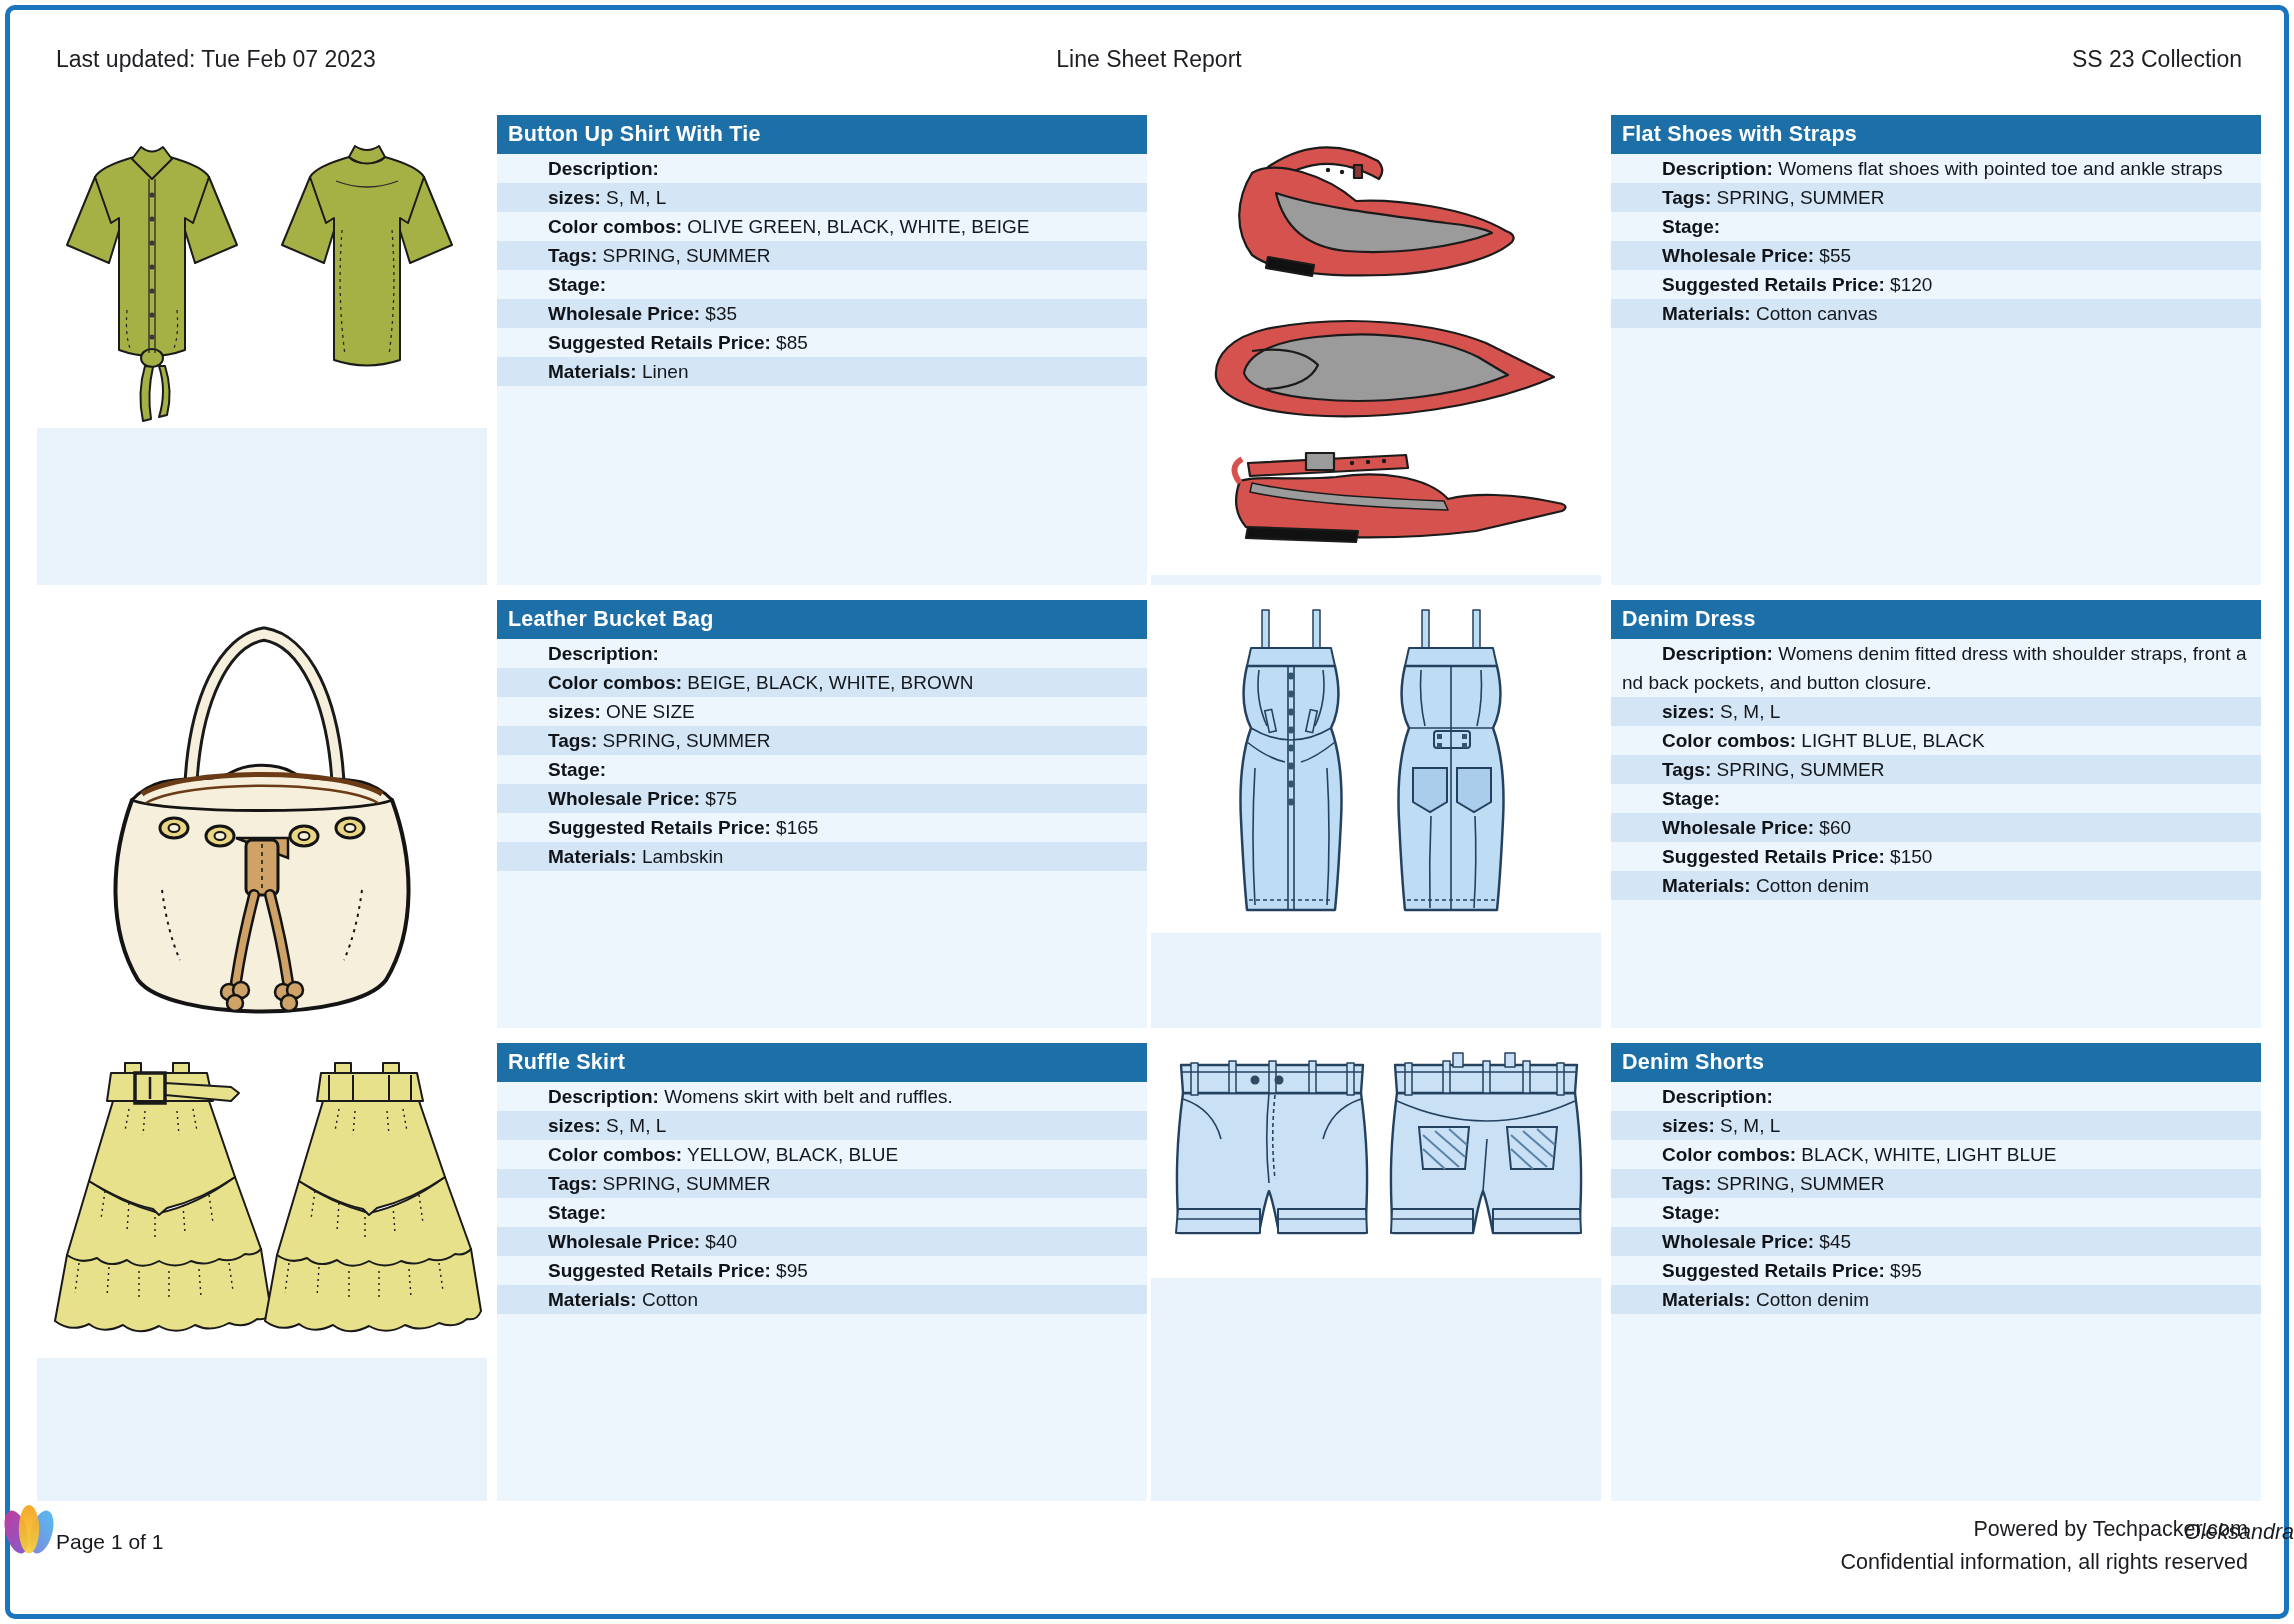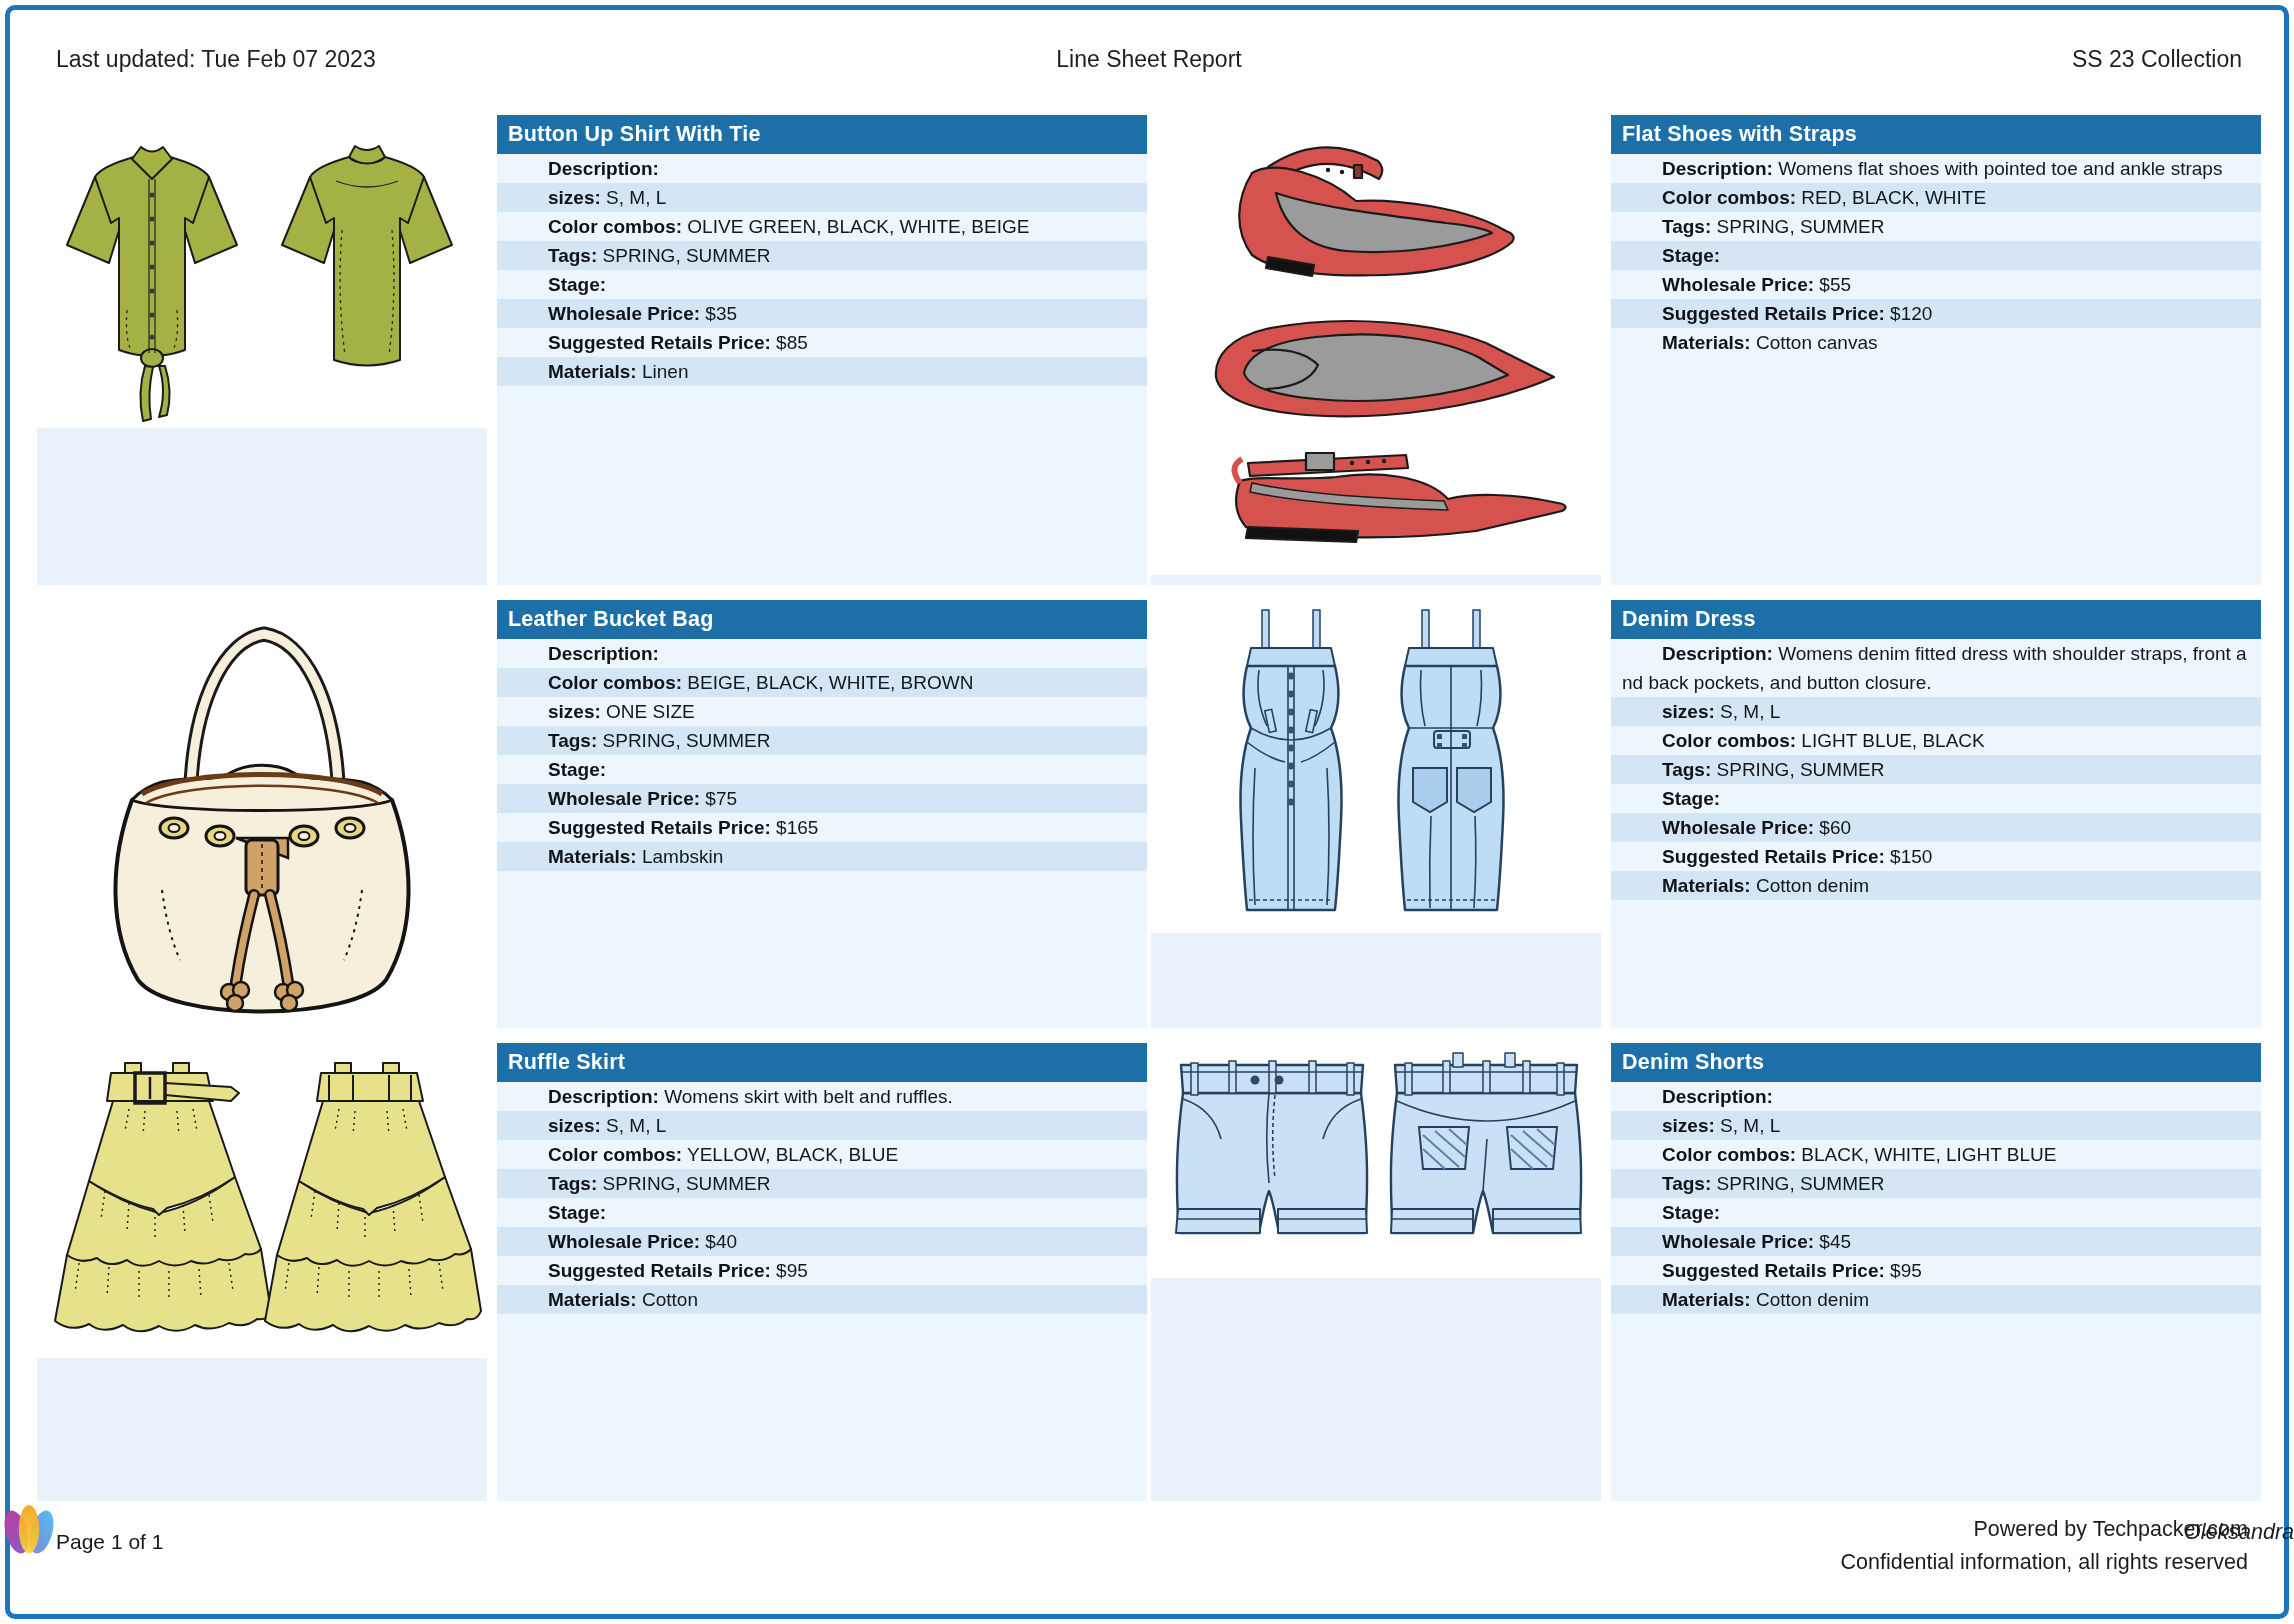--- a/index.html
+++ b/index.html
@@ -140,21 +140,20 @@
             <circle cx="186" cy="57" r="2.2"></circle>
               <circle cx="172" cy="55" r="2.2"></circle>
           </g>
         </svg>
       </div>
     </div>
     <div class="tbl-cell">
       <div class="ttl">Flat Shoes with Straps</div>
       <div class="rows">
         <div class="row"><span class="lbl">Description:</span> <span class="val">Womens flat shoes with pointed toe and ankle straps</span></div>
-        <div class="row"><span class="lbl">Color combos:</span> <span class="val">RED, BLACK, WHITE</span></div>
         <div class="row"><span class="lbl">Tags:</span> <span class="val">SPRING, SUMMER</span></div>
         <div class="row"><span class="lbl">Stage:</span> <span class="val"></span></div>
         <div class="row"><span class="lbl">Wholesale Price:</span> <span class="val">$55</span></div>
         <div class="row"><span class="lbl">Suggested Retails Price:</span> <span class="val">$120</span></div>
         <div class="row"><span class="lbl">Materials:</span> <span class="val">Cotton canvas</span></div>
       </div>
     </div>
   </div>
 
   <div class="card r2">

